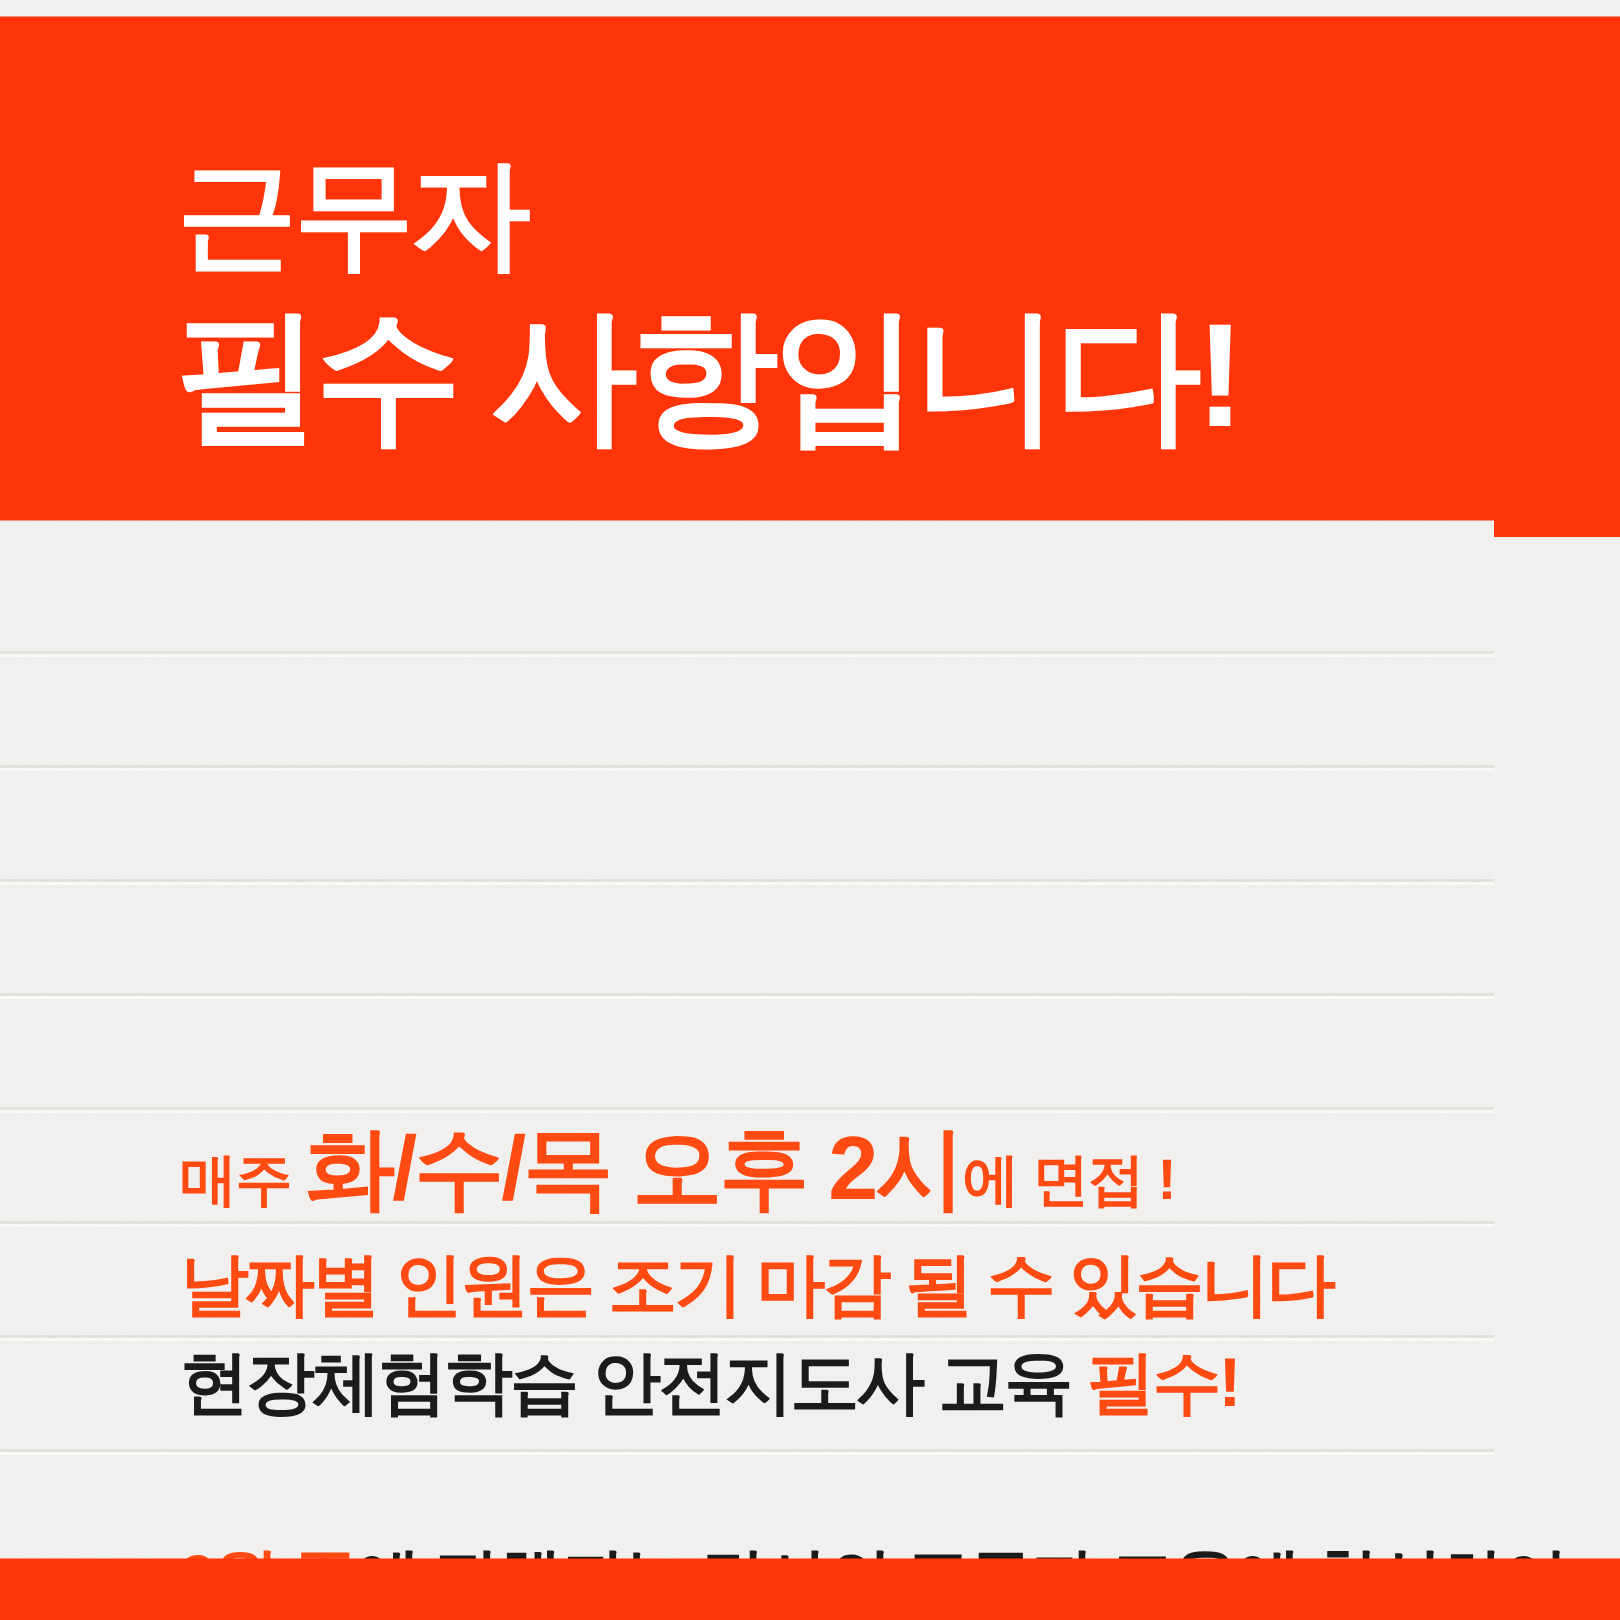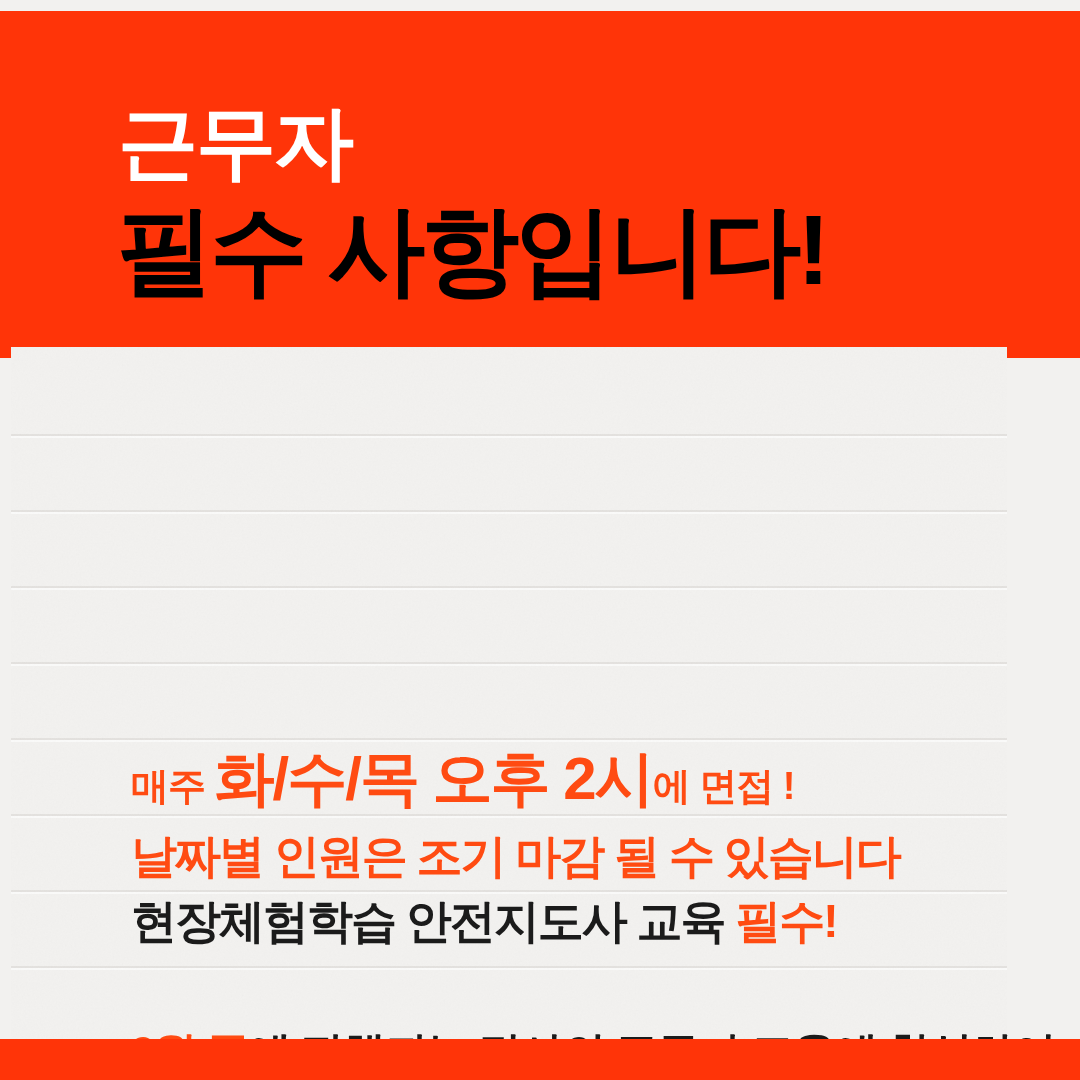--- a/index.html
+++ b/index.html
@@ -20,26 +20,26 @@
 
   
   .title1 {
     position:absolute; left:118px; top:92px;
     font-size:80px; line-height:1; font-weight:700;
     letter-spacing:-2px; color:#ffffff; white-space:nowrap;
   }
   .title2 {
     position:absolute; left:116px; top:190px;
     font-size:98px; line-height:1; font-weight:900;
-    letter-spacing:-4px; color:#000000; white-space:nowrap;
+    letter-spacing:-4px; color:#ffffff; white-space:nowrap;
   }
 
   
   .paper {
-    position:absolute; left:11px; top:347px;
+    position:absolute; left:0; top:347px;
     width:996px; height:692px;
     background:#F2F1EF;
     text-decoration:underline;
   }
   
   .paper::before {
     content:""; position:absolute; left:0; right:0; top:15px; bottom:0;
     background:repeating-linear-gradient(
       to bottom,
       transparent 0px, transparent 72px,

